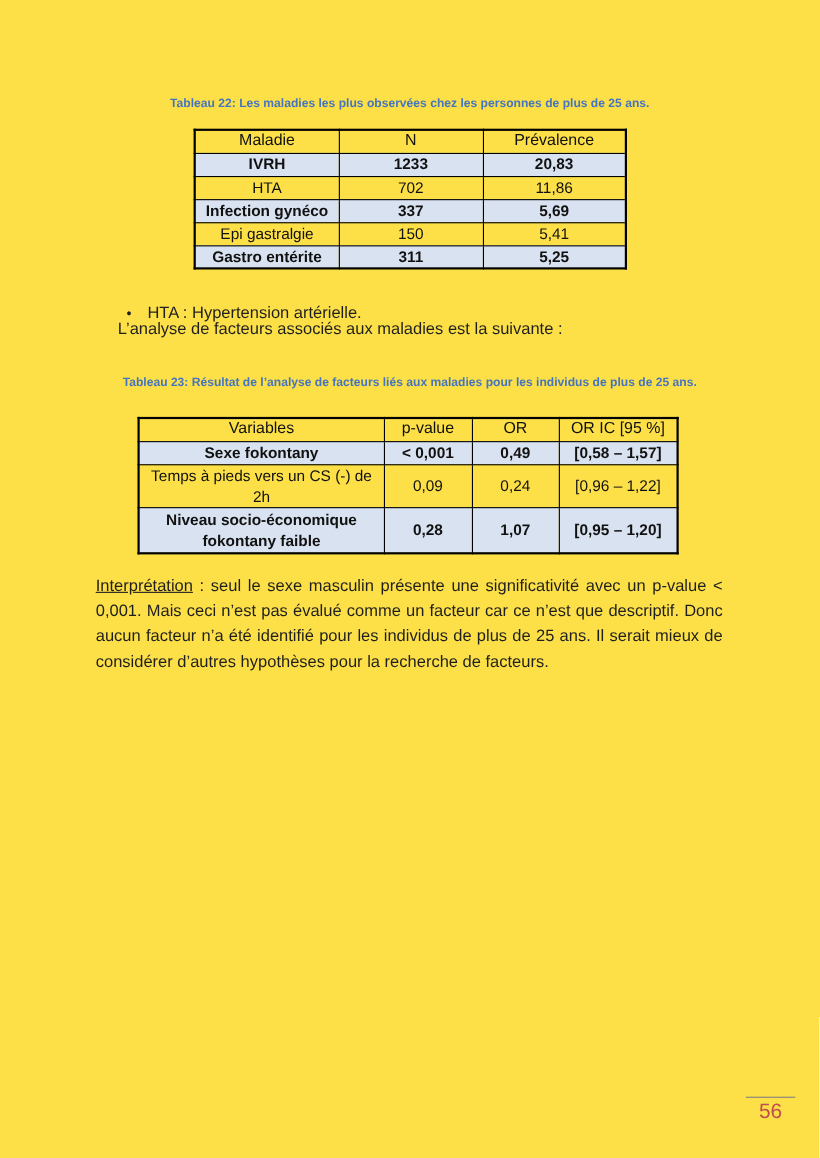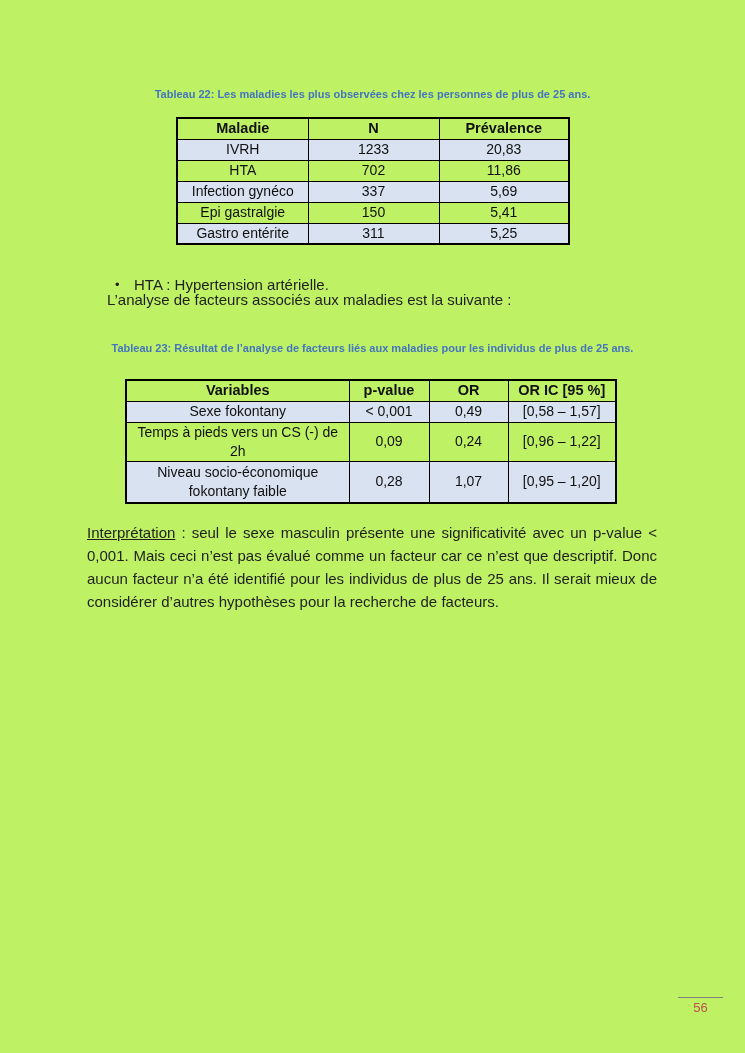--- a/index.html
+++ b/index.html
@@ -1,20 +1,20 @@
 <!DOCTYPE html>
 <html><head>
 <meta charset="utf-8">
 <style>
   * { margin:0; padding:0; box-sizing:border-box; }
   html,body { background:#ffffff; }
   .page {
     position:relative;
     width:745px; height:1053px;
-    background:#bef264;
+    background:#fde047;
     font-family:"Liberation Sans", sans-serif;
     color:#1f1f1f;
     overflow:hidden;
   }
   .caption {
     position:absolute; left:0; width:745px;
     text-align:center;
     font-size:11px; font-weight:bold;
     color:#4575BE;
   }
@@ -29,27 +29,27 @@
     color:#111111;
     border:2px solid #000000;
   }
   th, td {
     border:1px solid #000000;
     text-align:center;
     vertical-align:middle;
     padding:0 3px;
     line-height:19px;
   }
-  th { font-weight:bold; font-size:14.5px; }
+  th { font-weight:normal; font-size:14.5px; }
   .t22 { left:176px; top:117px; width:392px; }
   .t22 th, .t22 td { height:21px; }
   .t23 { left:125px; top:379px; width:490px; }
   .t23 th, .t23 td { height:21px; }
   .t23 tr.tall td { height:42px; }
-  tr.shaded td { background:#D9E2F0; }
+  tr.shaded td { background:#D9E2F0;font-weight:bold; }
 
   .bullet-line {
     position:absolute; left:115px; top:275px;
     display:flex; align-items:flex-start;
     font-size:15px; line-height:20px;
   }
   .bullet-marker { width:19px; font-size:13px; line-height:20px; }
 
   .para {
     position:absolute; left:87px; width:570px;
@@ -62,21 +62,21 @@
   .underlined { text-decoration:underline; }
 
   .footer-line {
     position:absolute; left:678px; top:997px;
     width:45px; height:0;
     border-top:1px solid #808080;
   }
   .page-number {
     position:absolute; left:678px; top:1000px;
     width:45px; text-align:center;
-    font-size:13px; color:#C0504D;
+    font-size:19px; color:#C0504D;
   }
 </style>
 </head>
 <body>
 
 <div class="page">
 
   <div class="caption cap1">Tableau 22: Les maladies les plus observées chez les personnes de plus de 25 ans.</div>
 
   <table class="t22">

